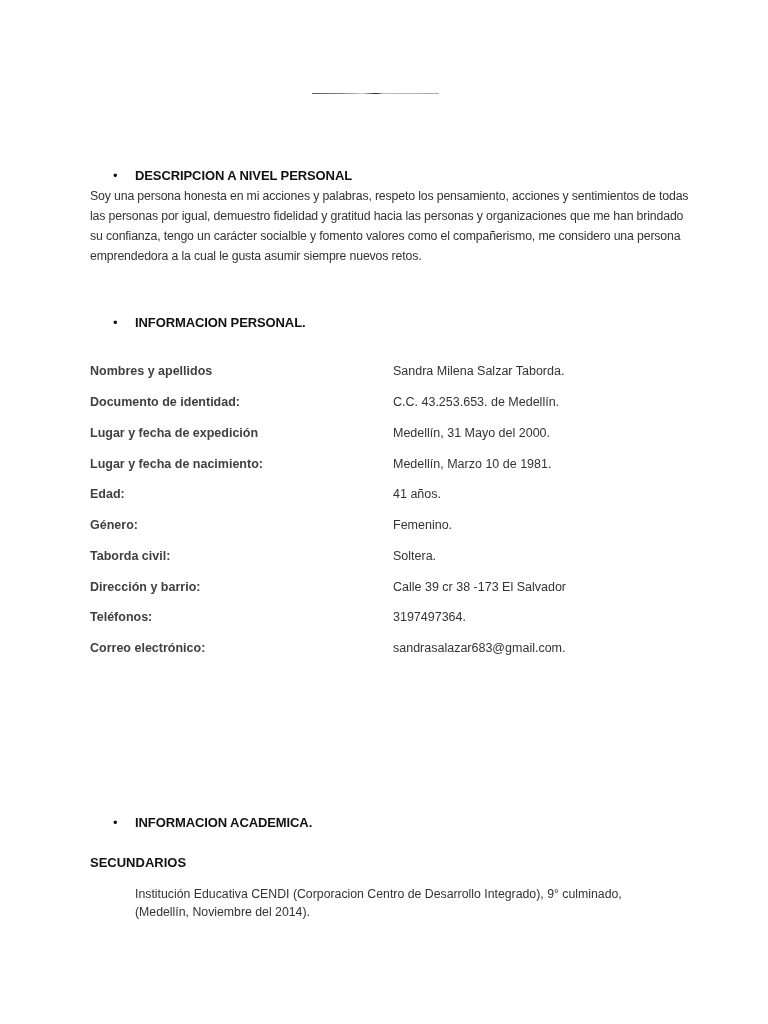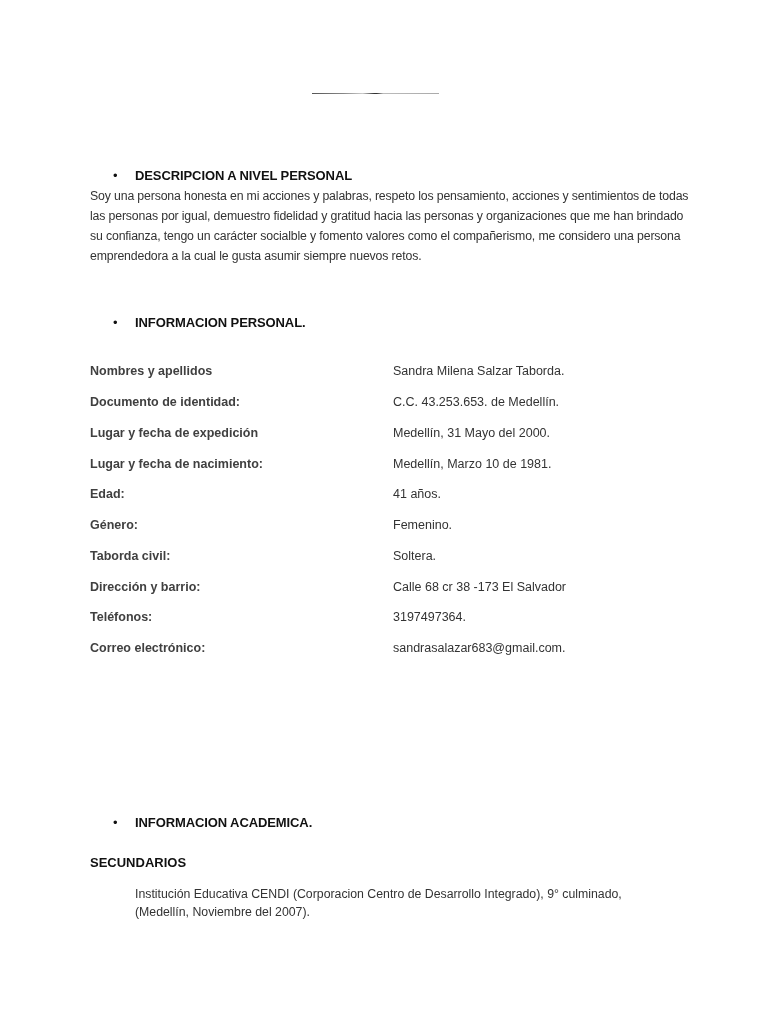--- a/index.html
+++ b/index.html
@@ -65,29 +65,29 @@
 <div class="row" style="top:518px;">
   <span class="label">Género:</span>
   <span class="value">Femenino.</span>
 </div>
 <div class="row" style="top:549px;">
   <span class="label">Taborda civil:</span>
   <span class="value">Soltera.</span>
 </div>
 <div class="row" style="top:580px;">
   <span class="label">Dirección y barrio:</span>
-  <span class="value">Calle 68 cr 38 -173 El Salvador</span>
+  <span class="value">Calle 39 cr 38 -173 El Salvador</span>
 </div>
 <div class="row" style="top:610px;">
   <span class="label">Teléfonos:</span>
   <span class="value">3197497364.</span>
 </div>
 <div class="row" style="top:641px;">
   <span class="label">Correo electrónico:</span>
   <span class="value">sandrasalazar683@gmail.com.</span>
 </div>
 
 <div class="heading" style="top:775px;margin-top:40px;">
   <span class="bullet">•</span><span>INFORMACION ACADEMICA.</span>
 </div>
 
 <div class="subhead">SECUNDARIOS</div>
-<div class="edu">Institución Educativa CENDI (Corporacion Centro de Desarrollo Integrado), 9° culminado, (Medellín, Noviembre del 2007).</div>
+<div class="edu">Institución Educativa CENDI (Corporacion Centro de Desarrollo Integrado), 9° culminado, (Medellín, Noviembre del 2014).</div>
 
 </body></html>

